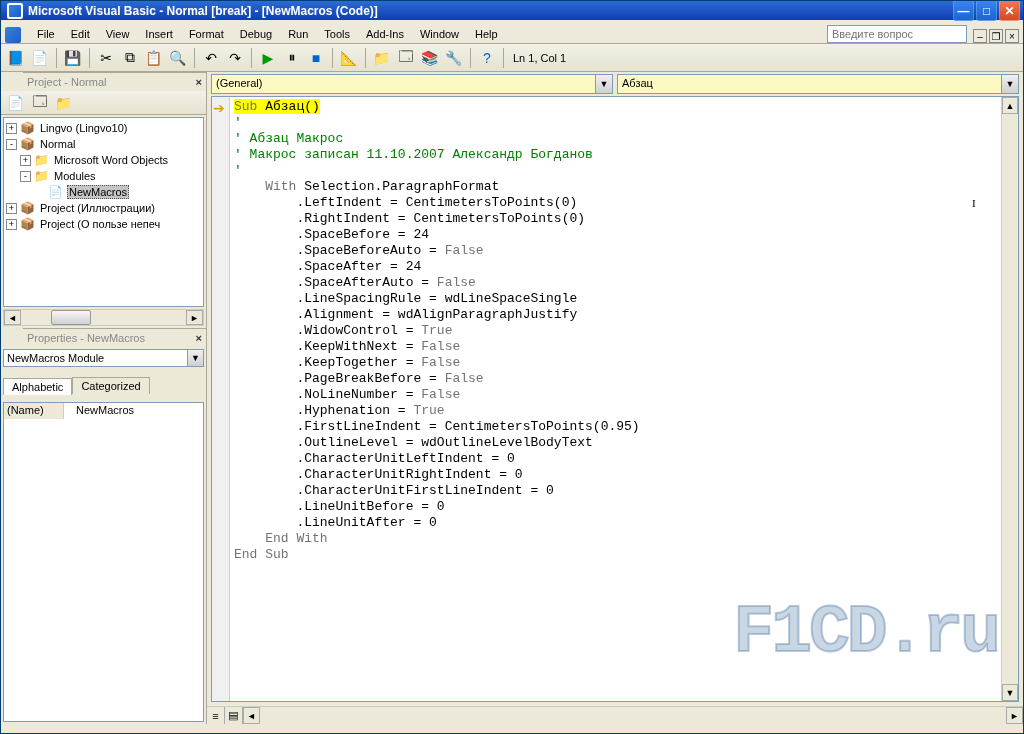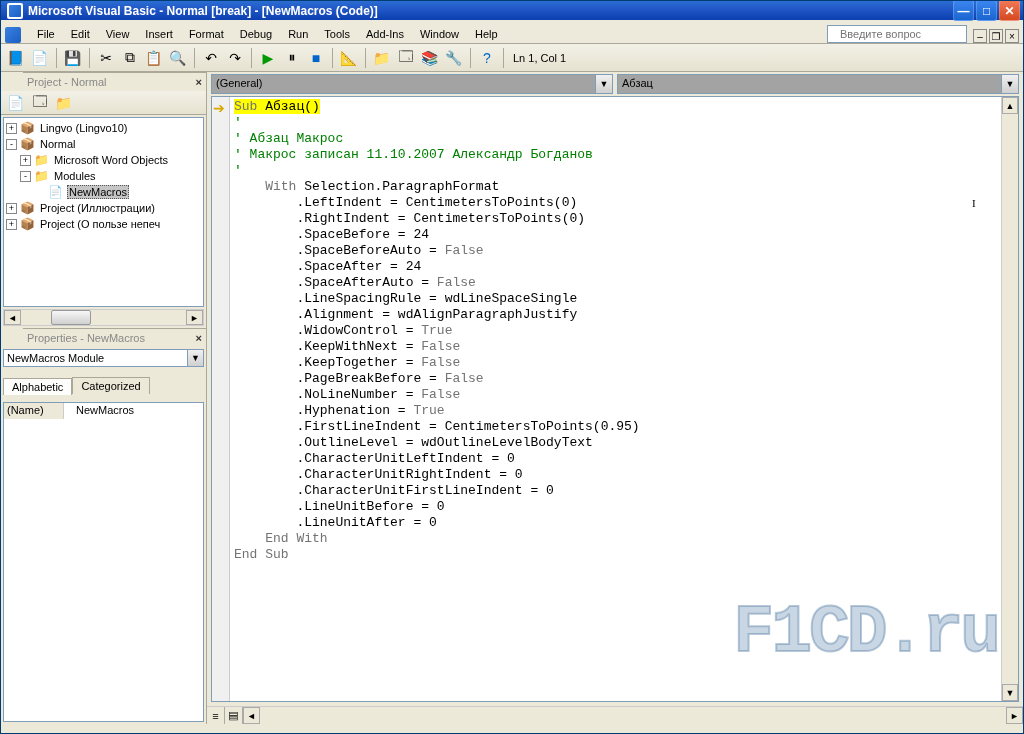--- a/index.html
+++ b/index.html
@@ -29,21 +29,21 @@
 .menubar {
   height: 24px;
   background: #ede9db;
   border-bottom: 1px solid #aca899;
   display: flex;
   align-items: flex-end;
   padding: 0 4px;
 }
 .menubar .mlogo { width: 16px; height: 16px; background: linear-gradient(135deg,#3a7fe0,#1a5fc5); border-radius: 2px; margin-right: 8px; }
 .menubar .mitem { padding: 3px 8px; cursor: pointer; }
-.menubar .search { margin-left: auto; width: 140px; height: 18px; border: 1px solid #7f9db9; background: #fff; color: #aca899; font-size: 11px; padding: 0 12px; margin-top: 35px; }
+.menubar .search { margin-left: auto; width: 140px; height: 18px; border: 1px solid #7f9db9; background: #fff; color: #aca899; font-size: 11px; padding: 0 4px; margin-top: 35px; }
 .menubar .subwin { display: flex; gap: 2px; margin-left: 6px; }
 .menubar .subwin span { width: 14px; height: 14px; border: 1px solid #888; font-size: 10px; display: flex; align-items: center; justify-content: center; cursor: pointer; }
 
 .toolbar {
   height: 28px;
   background: linear-gradient(to bottom, #f3f1e7 0%, #e5e2d0 100%);
   border-bottom: 1px solid #aca899;
   display: flex;
   align-items: center;
   padding: 0 4px;
@@ -80,21 +80,21 @@
 .tabs { display: flex; margin: 8px 2px; }
 .tab { font-size: 11px; padding: 2px 8px; background: #ece9d8; border: 1px solid #aca899; border-bottom: none; cursor: pointer; }
 .tab.active { background: #fdfdfb; position: relative; top: 1px; }
 .prop-grid { flex: 1; background: #fff; border: 1px solid #7f9db9; margin: 0 2px 2px 2px; overflow: hidden; }
 .prop-row { display: flex; font-size: 11px; height: 16px; gap: 9px; }
 .prop-row .n { width: 60px; padding: 1px 3px; background:#ece9d8; border-right: 1px solid #ccc; }
 .prop-row .v { flex: 1; padding: 1px 3px; }
 
 .right { flex: 1; display: flex; flex-direction: column; background: #ece9d8; position: relative; }
 .combos { height: 24px; display: flex; gap: 4px; padding: 2px 4px; }
-.combo { flex: 1; display: flex; background: #a3a3a3; border: 1px solid #7f9db9; }
+.combo { flex: 1; display: flex; background: #fef9c3; border: 1px solid #7f9db9; }
 .combo span.val { flex: 1; padding: 2px 4px; font-size: 11px; }
 .combo .dd { width: 17px; border-left: 1px solid #7f9db9; display: flex; align-items: center; justify-content: center; font-size: 9px; cursor: pointer; background: linear-gradient(#f0f0f0,#d0d0d0); }
 
 .code-wrap { flex: 1; margin: 0 4px 4px 4px; border: 1px solid #7f9db9; background: #fff; position: relative; display: flex; }
 .margin { width: 18px; background: #f0f0f0; border-right: 1px solid #ccc; }
 .margin .arrow { position: absolute; left: 1px; top: 3px; color: #d9a600; font-size: 14px; }
 .code { flex: 1; font-family: 'Courier New', monospace; font-size: 13px; padding: 2px 4px; white-space: pre; overflow: hidden; line-height: 16px; }
 .kw { color: #737373; }
 .cm { color: #008000; }
 .hl { background: #ffff00; }

